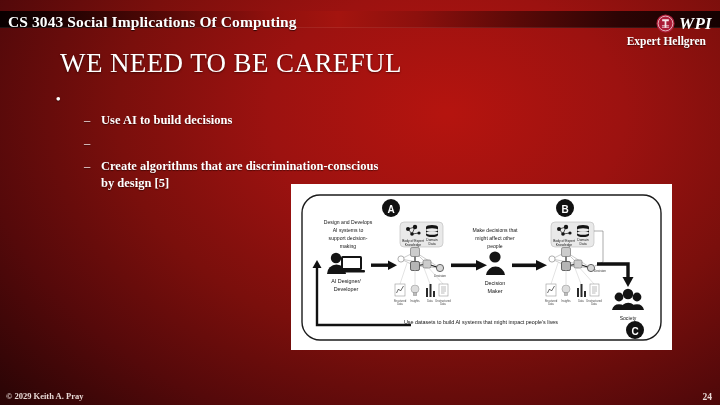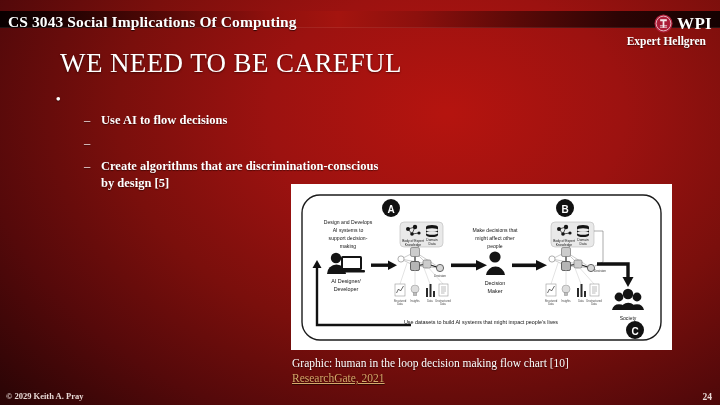--- a/index.html
+++ b/index.html
@@ -21,21 +21,21 @@
     margin-top:11px;
   }
   #banner-title{
     position:absolute;left:8px;top:2px;
     font-size:15.5px;font-weight:bold;color:#ffffff;
     letter-spacing:.1px;white-space:nowrap;
     text-shadow:0 1px 1px rgba(0,0,0,.7);
   }
   #wpi-logo{
     position:absolute;right:8px;top:1px;height:23px;
-    display:flex;align-items:center;gap:4px;
+    display:flex;align-items:center;gap:4px;font-style:italic;
   }
   #wpi-seal{width:19px;height:19px;display:block;}
   #wpi-word{
     font-size:17px;font-weight:bold;color:#ffffff;letter-spacing:.3px;
     font-family:"Liberation Serif", serif;line-height:1;
   }
   
   #author{
     position:absolute;right:14px;top:35px;
     font-size:11.5px;font-weight:bold;color:#ffffff;
@@ -115,21 +115,21 @@
   <div id="author">Expert Hellgren</div>
 
   <div id="slide-title">WE NEED TO BE CAREFUL</div>
 
   <div id="body">
     <div class="lvl1">
       <span class="mk">•</span>
     </div>
     <div class="lvl2">
       <span class="mk">–</span>
-      <span>Use AI to flow decisions</span>
+      <span>Use AI to build decisions</span>
     </div>
     <div class="lvl2">
       <span class="mk">–</span>
     </div>
     <div class="lvl2">
       <span class="mk">–</span>
       <span>Create algorithms that are discrimination-conscious by design [5]</span>
     </div>
   </div>
 
@@ -341,21 +341,17 @@
 
       <g>
         <path d="M316 141 L26 141 L26 83" fill="none" stroke="#111" stroke-width="2.4"></path>
         <path d="M21.5 84 L26 76 L30.5 84 z" fill="#111"></path>
       </g>
       <rect x="120" y="134" width="200" height="12" fill="#ffffff"></rect>
       <text x="190" y="140" font-family="'Liberation Sans',sans-serif" font-size="5.4" fill="#141414" text-anchor="middle">Use datasets to build AI systems that might impact people's lives</text>
     </svg>
   </div>
 
-  <div id="caption">
-    <span>Graphic: human in the loop decision making flow chart [10]</span><br>
-    <a id="caption-link" href="#">ResearchGate, 2021</a>
-  </div>
 
   <div id="copyright">© 2029 Keith A. Pray</div>
   <div id="pagenum">24</div>
 
 </div>
 
 </body></html>

